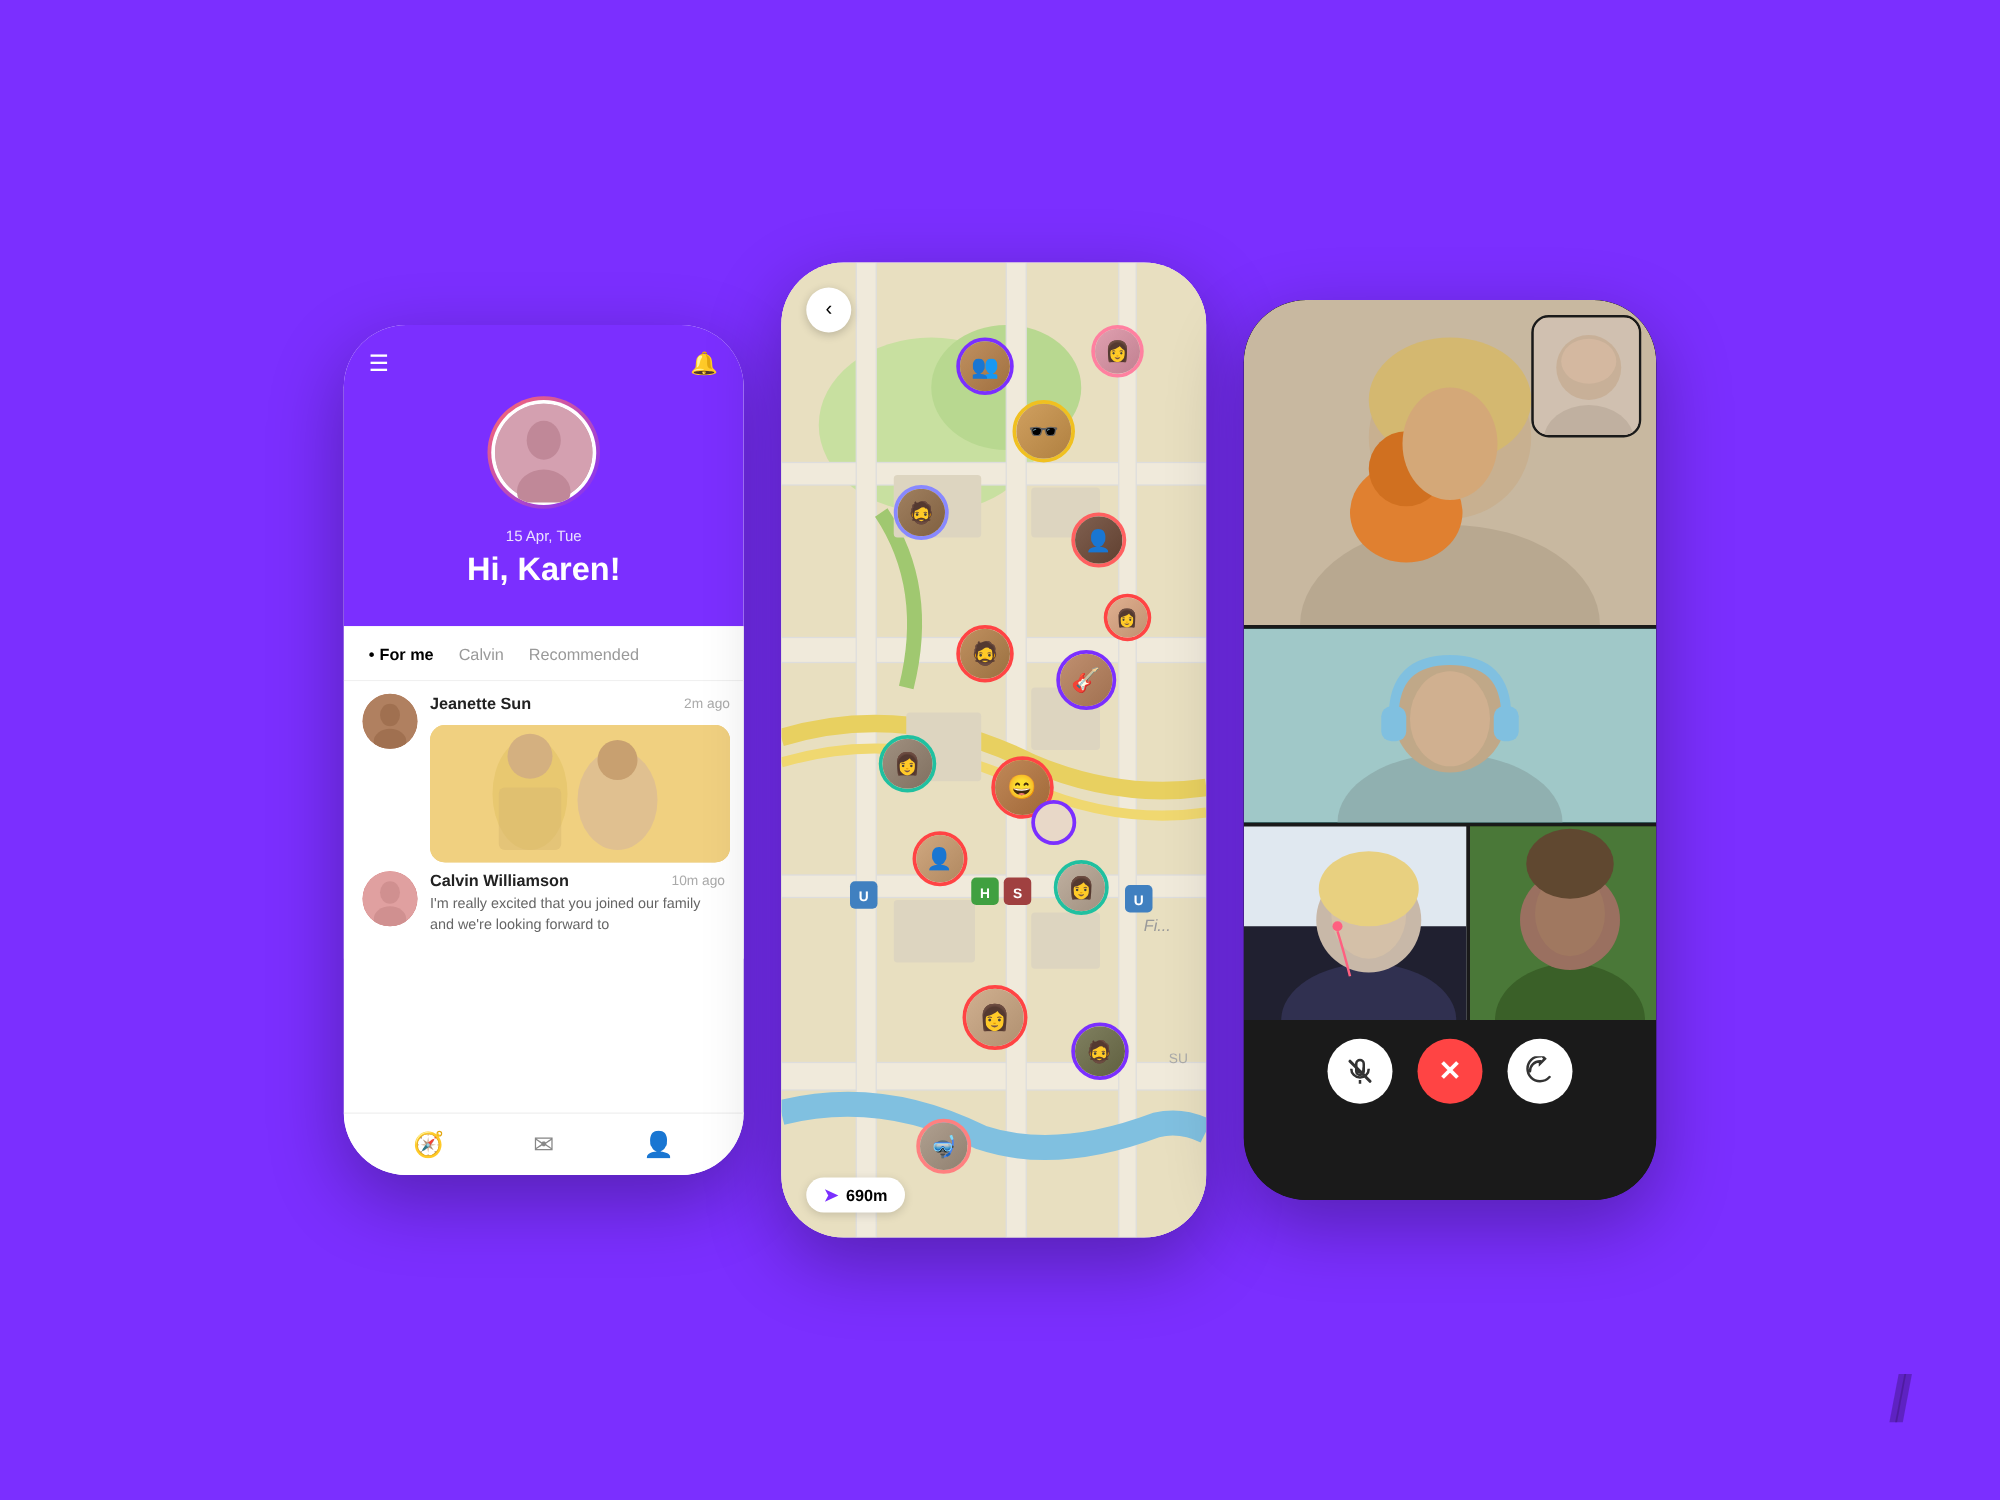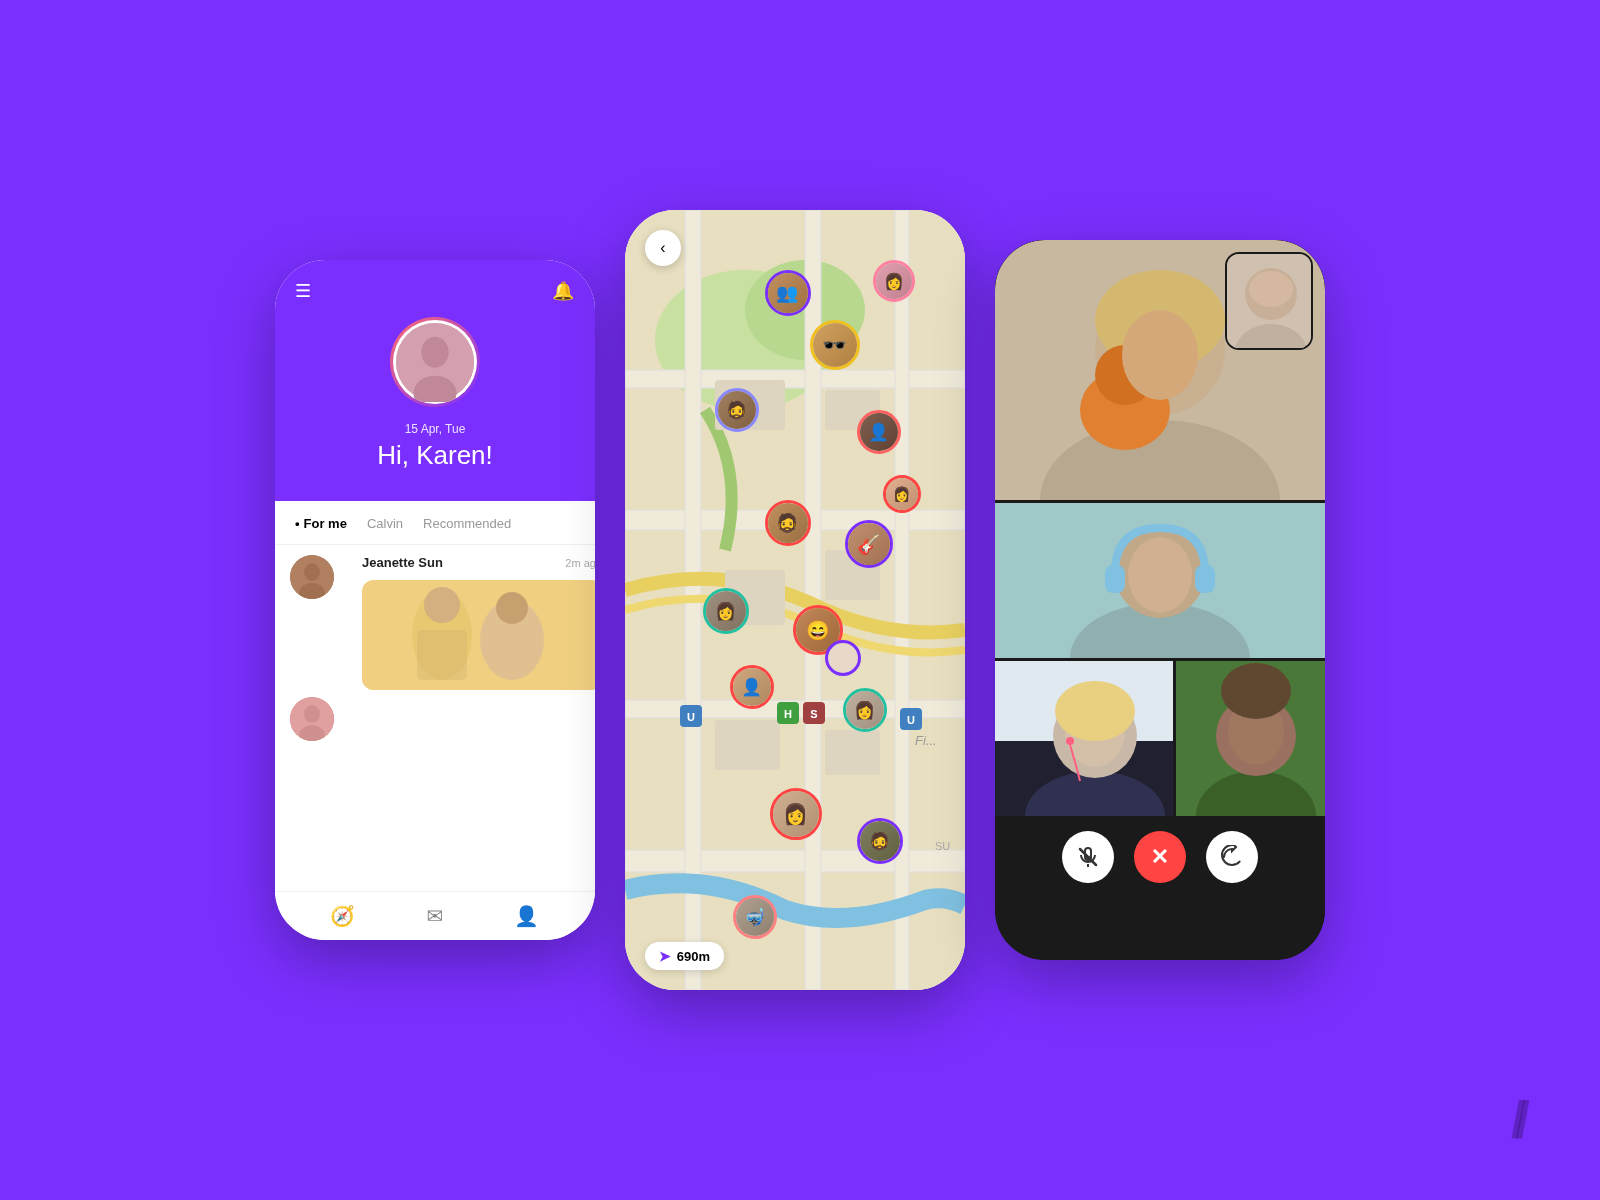--- a/index.html
+++ b/index.html
@@ -91,21 +91,21 @@
     }
 
     .date-label {
       font-size: 12px;
       opacity: 0.85;
       margin-bottom: 4px;
     }
 
     .greeting-text {
       font-size: 26px;
-      font-weight: 400;
+      font-weight: 700;
     }
 
     .tab-bar {
       display: flex;
       gap: 20px;
       padding: 15px 20px 5px;
       background: white;
       border-bottom: 1px solid #f0f0f0;
     }
 
@@ -128,21 +128,21 @@
     }
 
     .feed-content {
       background: white;
       padding: 10px 15px;
       overflow: hidden;
     }
 
     .feed-item {
       display: flex;
-      gap: 28px;
+      gap: 10px;
       margin-bottom: 7px;
     }
 
     .feed-avatar {
       width: 44px;
       height: 44px;
       border-radius: 50%;
       flex-shrink: 0;
       overflow: hidden;
     }
@@ -390,20 +390,27 @@
         </div>
       </div>
 
       <div class="feed-item">
         <div class="feed-avatar feed-avatar-2">
           <svg viewBox="0 0 44 44" width="44" height="44">
             <circle cx="22" cy="22" r="22" fill="#e0a0a0"></circle>
             <ellipse cx="22" cy="17" rx="8" ry="9" fill="#d09090"></ellipse>
             <ellipse cx="22" cy="38" rx="13" ry="10" fill="#d09090"></ellipse>
           </svg>
+        </div>
+        <div class="feed-info">
+          <div class="feed-name-row">
+            <span class="feed-name">Calvin Williamson</span>
+            <span class="feed-time">10m ago</span>
+          </div>
+          <div class="feed-text">I'm really excited that you joined our family and we're looking forward to</div>
         </div>
       </div>
     </div>
 
     <div class="bottom-nav">
       <span class="nav-icon active">🧭</span>
       <span class="nav-icon">✉</span>
       <span class="nav-icon">👤</span>
     </div>
   </div>

